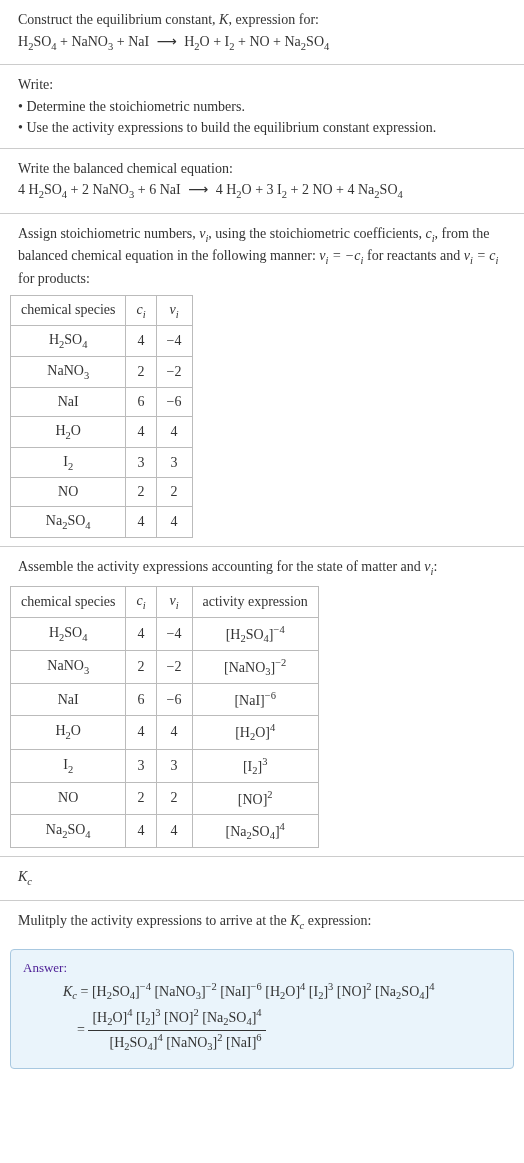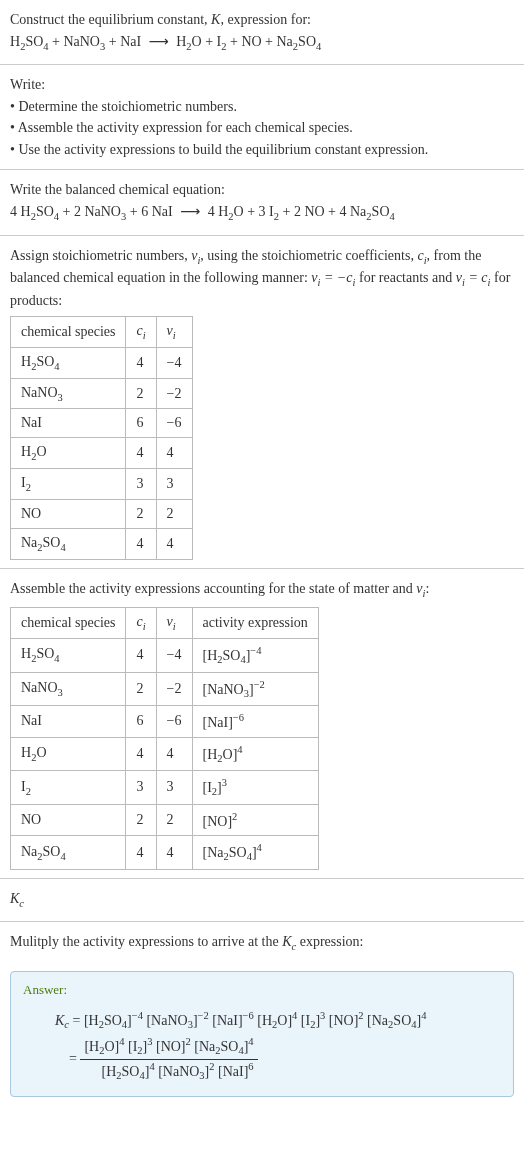--- a/index.html
+++ b/index.html
@@ -12,21 +12,21 @@
     width: 524px;
   }
   .section {
     padding: 8px 10px;
     border-bottom: 1px solid #ccc;
   }
   .section.no-border {
     border-bottom: none;
   }
   .line {
-    margin: 2px 0;
+    margin: 2px 8px;
     line-height: 1.4;
   }
   .eq {
     font-family: Liberation Serif, serif;
   }
   sub {
     font-size: 0.75em;
     vertical-align: sub;
   }
   sup {
@@ -35,38 +35,38 @@
   }
   .italic { font-style: italic; }
   table.data {
     border-collapse: collapse;
     margin-top: 6px;
     font-size: 14px;
   }
   table.data th, table.data td {
     border: 1px solid #bbb;
     padding: 6px 10px;
-    text-align: left;
+    text-align: center;
     vertical-align: middle;
   }
   table.data th {
     font-weight: normal;
     background: #fff;
   }
   .answer-box {
     background: #eaf4fb;
     border: 1px solid #a8c8e0;
     border-radius: 4px;
     padding: 10px 12px;
     margin: 6px 10px 10px 10px;
   }
   .answer-label {
-    color: #4d7c0f;
+    color: #4c1d95;
     font-size: 13px;
-    margin-bottom: 11px;
+    margin-bottom: 4px;
   }
   .indent {
     padding-left: 32px;
   }
   .arrow {
     padding: 0 4px;
   }
   .frac {
     display: inline-block;
     vertical-align: middle;
@@ -89,21 +89,20 @@
   <div class="line">
     <span>Construct the equilibrium constant, </span><span class="italic">K</span><span>, expression for:</span>
   </div>
   <div class="line eq" id="unbalanced-eq">H<sub>2</sub>SO<sub>4</sub> + NaNO<sub>3</sub> + NaI <span class="arrow">⟶</span> H<sub>2</sub>O + I<sub>2</sub> + NO + Na<sub>2</sub>SO<sub>4</sub></div>
 </div>
 
 <div class="section">
   <div class="line">Write:</div>
   <div id="plan-items">
       <div class="line">• Determine the stoichiometric numbers.</div>
-      <div class="line">• Assemble the activity expression for each chemical species.</div>
       <div class="line">• Use the activity expressions to build the equilibrium constant expression.</div>
     </div>
 </div>
 
 <div class="section">
   <div class="line">Write the balanced chemical equation:</div>
   <div class="line eq" id="balanced-eq">4 H<sub>2</sub>SO<sub>4</sub> + 2 NaNO<sub>3</sub> + 6 NaI <span class="arrow">⟶</span> 4 H<sub>2</sub>O + 3 I<sub>2</sub> + 2 NO + 4 Na<sub>2</sub>SO<sub>4</sub></div>
 </div>
 
 <div class="section">

